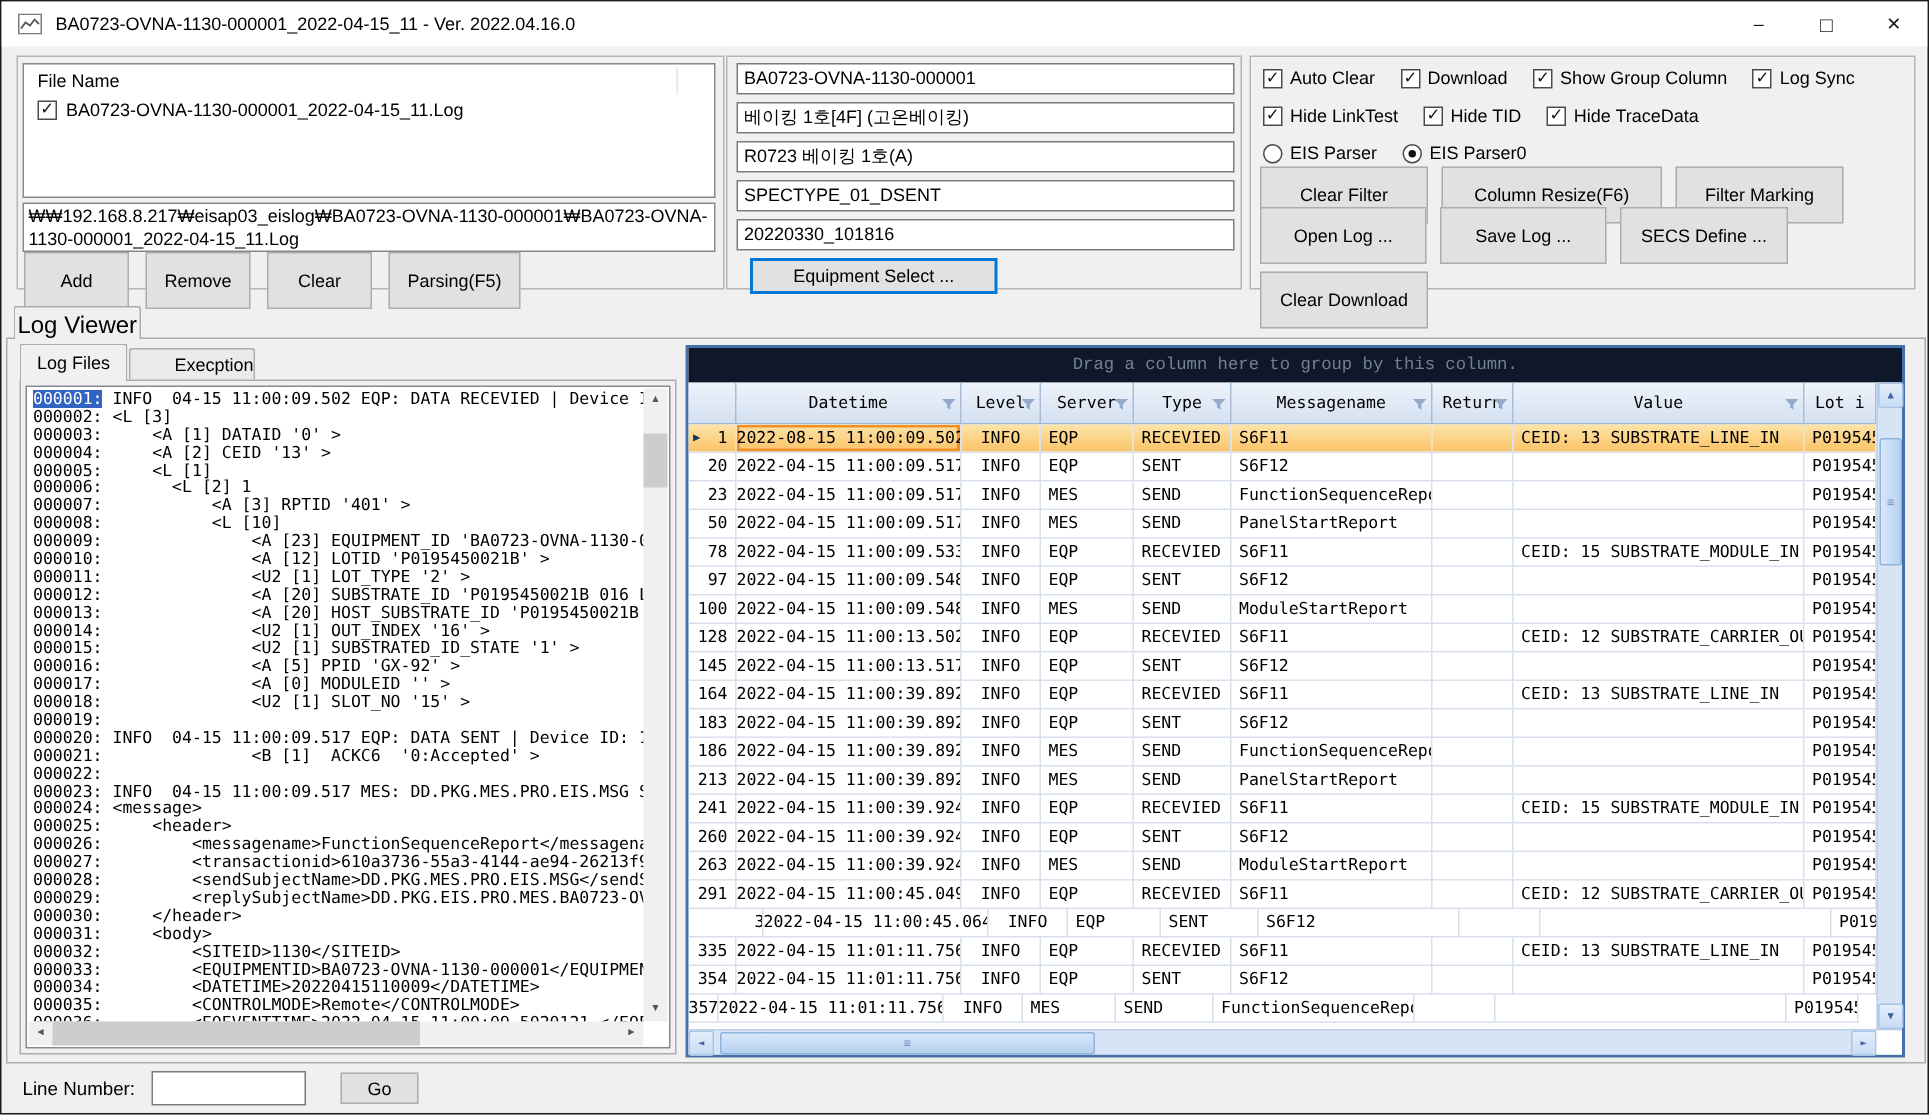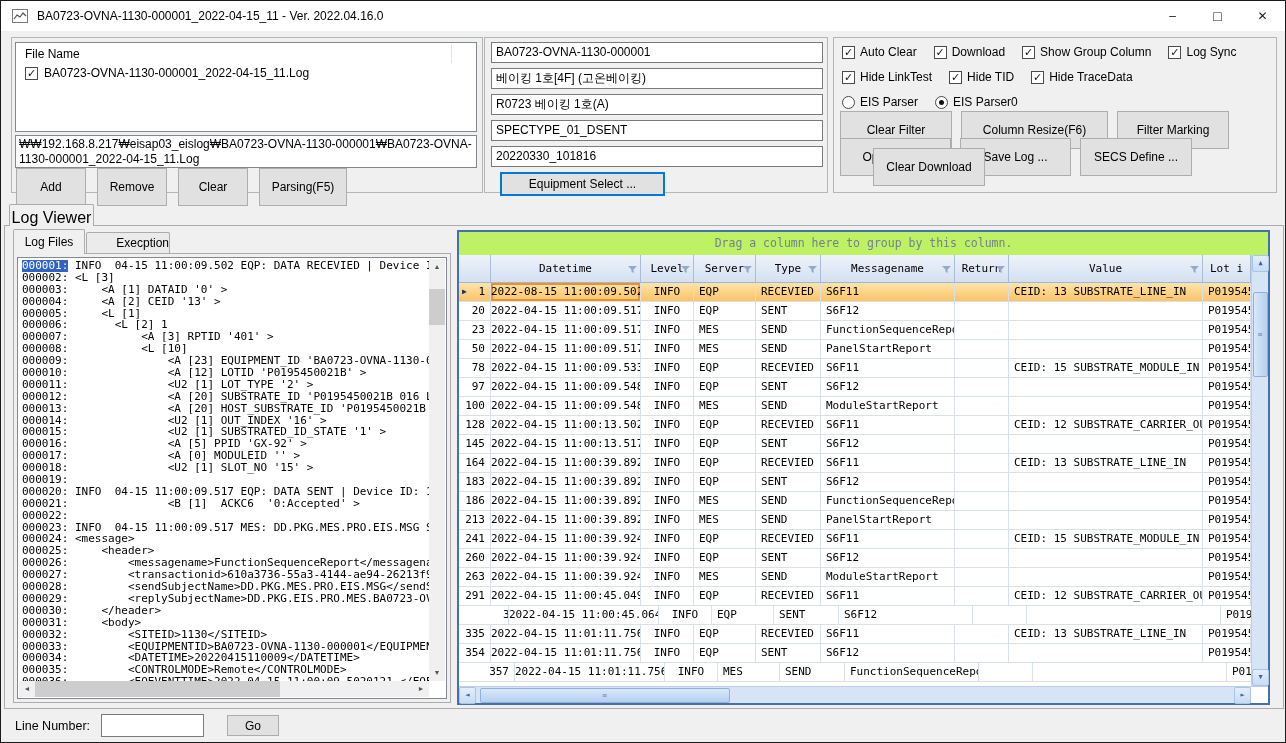--- a/index.html
+++ b/index.html
@@ -34,21 +34,21 @@
   .file-btns { position:absolute; left:4px; top:130px; display:flex; gap:11px; }
   .pbtn { height:38px; background:#e1e1e1; border:1px solid #adadad; font-family:"Liberation Sans",sans-serif; font-size:12px; color:#000; }
 
   .textbox { width:332px; height:21px; background:#fff; border:1px solid #7a7a7a; font-size:12px; line-height:19px; padding:0 4px; margin-bottom:5px; overflow:hidden; white-space:nowrap; }
   #equip-select { display:block; margin:1px 0 0 9px; width:165px; height:24px; background:#e1e1e1; border:2px solid #0078d7; font-size:12px; }
 
   #right-group .abs { position:absolute; }
   .opt-row { display:flex; gap:17px; align-items:center; height:20px; left:8px; }
   #optrow1 { top:4px; } #optrow2 { top:29px; } #radiorow { top:54px; }
   .btnrow { display:flex; gap:9px; left:6px; }
-  #btnrow1 { top:73px; } #btnrow2 { top:100px; } #btnrow3 { top:110px;margin-left:33px; }
+  #btnrow1 { top:73px; } #btnrow2 { top:100px; } #btnrow3 { top:143px; }
 
   
   .tab-outer { position:absolute; left:8px; top:203px; width:85px; height:22px; background:#f0f0f0; border:1px solid #acacac; border-bottom:none; z-index:3; font-size:16px; text-align:center; padding-top:4px; border-radius:2px 2px 0 0; }
   .outer-panel { position:absolute; left:3px; top:224px; width:1280px; height:484px; border:1px solid #acacac; background:#f0f0f0; }
 
   
   .tab-in1 { position:absolute; left:8px; top:3px; width:72px; height:25px; background:#f0f0f0; border:1px solid #acacac; border-bottom:none; z-index:2; font-size:12px; text-align:center; padding-top:5px; border-radius:2px 2px 0 0; }
   .tab-in2 { position:absolute; left:81px; top:6px; width:84px; height:21px; background:#ebebeb; border:1px solid #acacac; border-bottom:none; font-size:12px; text-align:right; padding-top:3px; border-radius:2px 2px 0 0; }
   .inner-panel { position:absolute; left:8px; top:27px; width:438px; height:450px; border:1px solid #acacac; background:#f0f0f0; }
   .log-box { position:absolute; left:3px; top:3px; right:3px; bottom:3px; background:#fff; border:1px solid #828790; }
@@ -63,21 +63,21 @@
   .sb-h { position:absolute; left:1px; bottom:1px; right:17px; height:16px; background:#f0f0f0; display:flex; }
   .sb-btn { width:16px; height:16px; font-size:7px; color:#555; text-align:center; line-height:16px; flex:0 0 auto; }
   .sb-track { position:relative; flex:1; }
   .sbv-thumb { position:absolute; left:0; top:14px; width:16px; height:36px; background:#cdcdcd; }
   .sbh-thumb { position:absolute; top:0; left:0; width:245px; height:16px; background:#cdcdcd; }
   .sb-corner { position:absolute; right:1px; bottom:1px; width:16px; height:16px; background:#fff; }
   .sb-v .down { position:absolute; bottom:0; }
 
   
   .grid { position:absolute; left:452px; top:4px; width:813px; height:475px; border:2px solid #4472a8; background:#fff; font-family:"DejaVu Sans Mono",monospace; }
-  .group-panel { height:23px; background:#bef264; color:#72808f; font-size:11.5px; text-align:center; line-height:23px; }
+  .group-panel { height:23px; background:#0f172a; color:#72808f; font-size:11.5px; text-align:center; line-height:23px;font-family:Liberation Mono, monospace; }
   .grid-mid { position:absolute; left:0; right:0; top:23px; bottom:17px; display:flex; }
   .grid-content { flex:1; overflow:hidden; }
   .grid-header { display:flex; height:28px; background:linear-gradient(#eef3fb,#d4e0f1); border-bottom:1px solid #9db8d9; }
   .gh { position:relative; border-right:1px solid #aabdd7; display:flex; align-items:center; justify-content:center; font-size:11px; color:#000; flex:0 0 auto; }
   .funnel { position:absolute; right:3px; top:9px; }
   .grow { display:flex; height:19px; }
   .gc { flex:0 0 auto; height:19px; border-right:1px solid #d8e0ec; border-bottom:1px solid #d8e0ec; font-size:11px; line-height:17px; overflow:hidden; white-space:pre; }
   .a-r { text-align:right; padding-right:5px; }
   .a-c { text-align:center; }
   .a-l { padding-left:5px; }
@@ -539,21 +539,21 @@
                 <div class="gc a-c" style="width: 150px;">2022-04-15 11:01:11.756</div>
                 <div class="gc a-c" style="width: 53px;">INFO</div>
                 <div class="gc a-l" style="width: 62px;">EQP</div>
                 <div class="gc a-l" style="width: 65px;">SENT</div>
                 <div class="gc a-l" style="width: 134px;">S6F12</div>
                 <div class="gc a-l" style="width: 54px;"></div>
                 <div class="gc a-l" style="width: 194px;"></div>
                 <div class="gc a-l" style="width: 48px;">P0195450</div>
               </div>
               <div class="grow">
-                <div class="gc a-r" style="width: 56px;">357</div>
+                <div class="gc a-r" style="width: 20px;">357</div>
                 <div class="gc a-c" style="width: 150px;">2022-04-15 11:01:11.756</div>
                 <div class="gc a-c" style="width: 53px;">INFO</div>
                 <div class="gc a-l" style="width: 62px;">MES</div>
                 <div class="gc a-l" style="width: 65px;">SEND</div>
                 <div class="gc a-l" style="width: 134px;">FunctionSequenceReport</div>
                 <div class="gc a-l" style="width: 54px;"></div>
                 <div class="gc a-l" style="width: 194px;"></div>
                 <div class="gc a-l" style="width: 48px;">P0195450</div>
               </div>
             </div>

